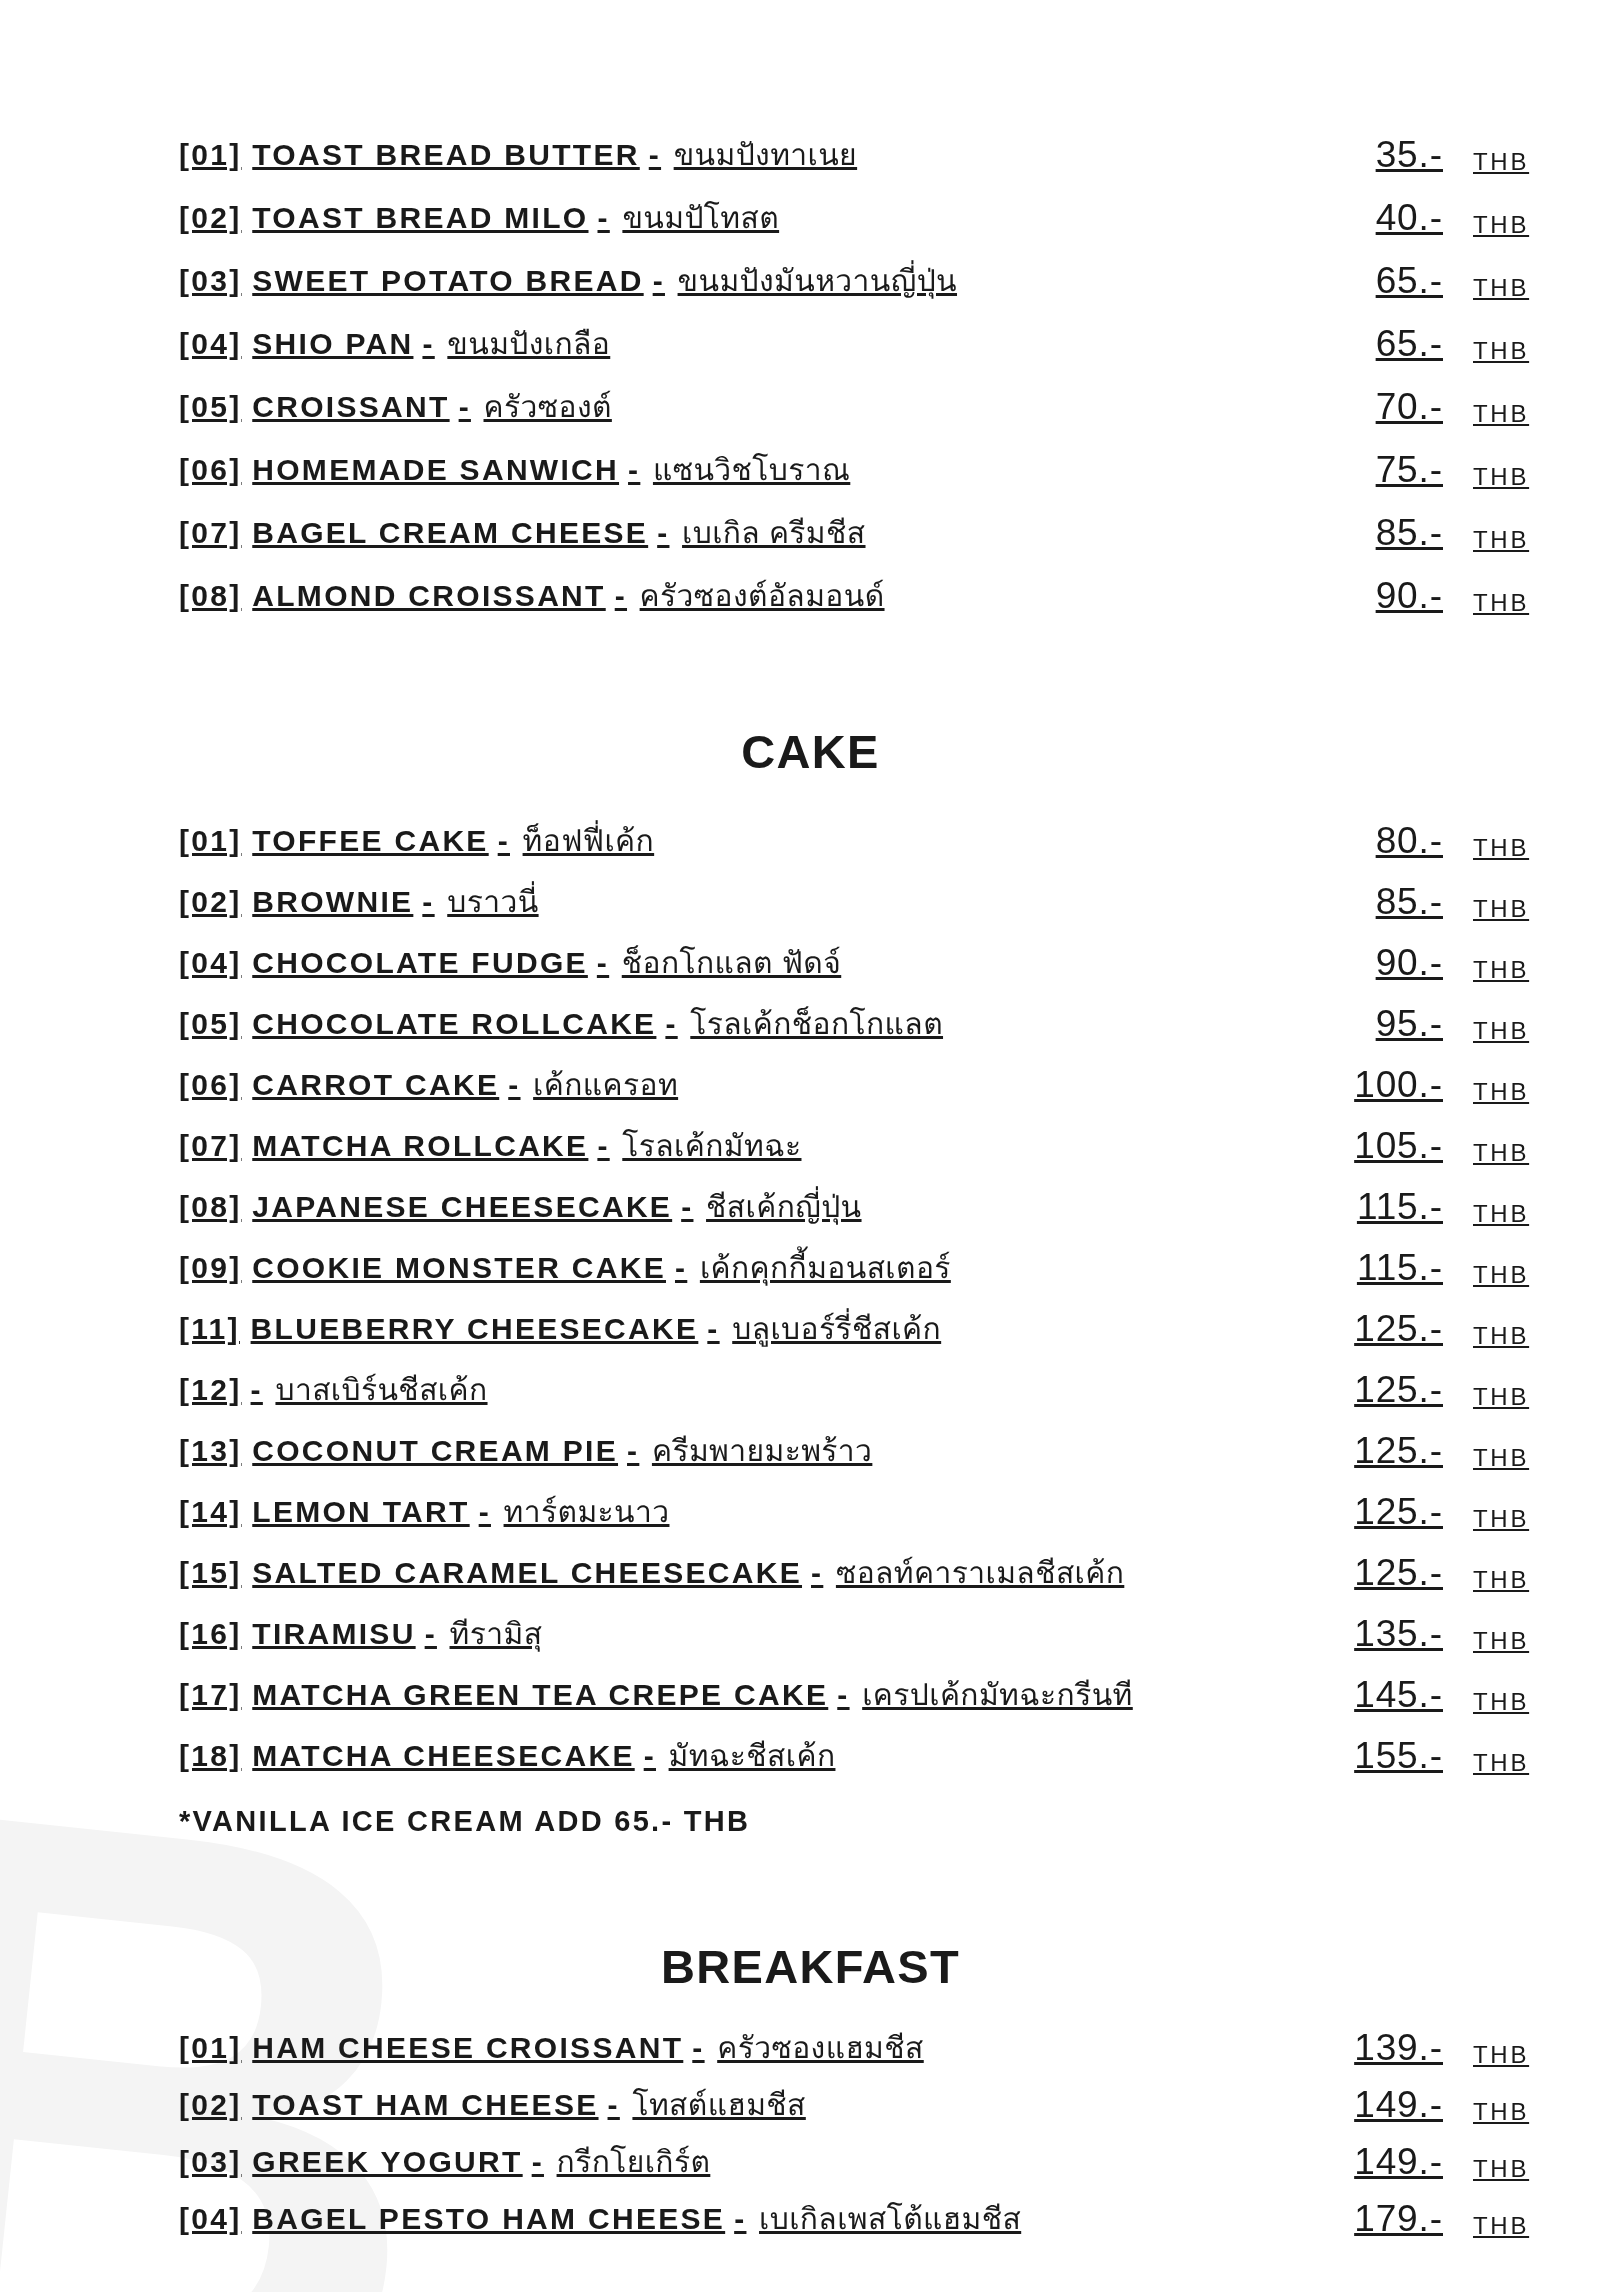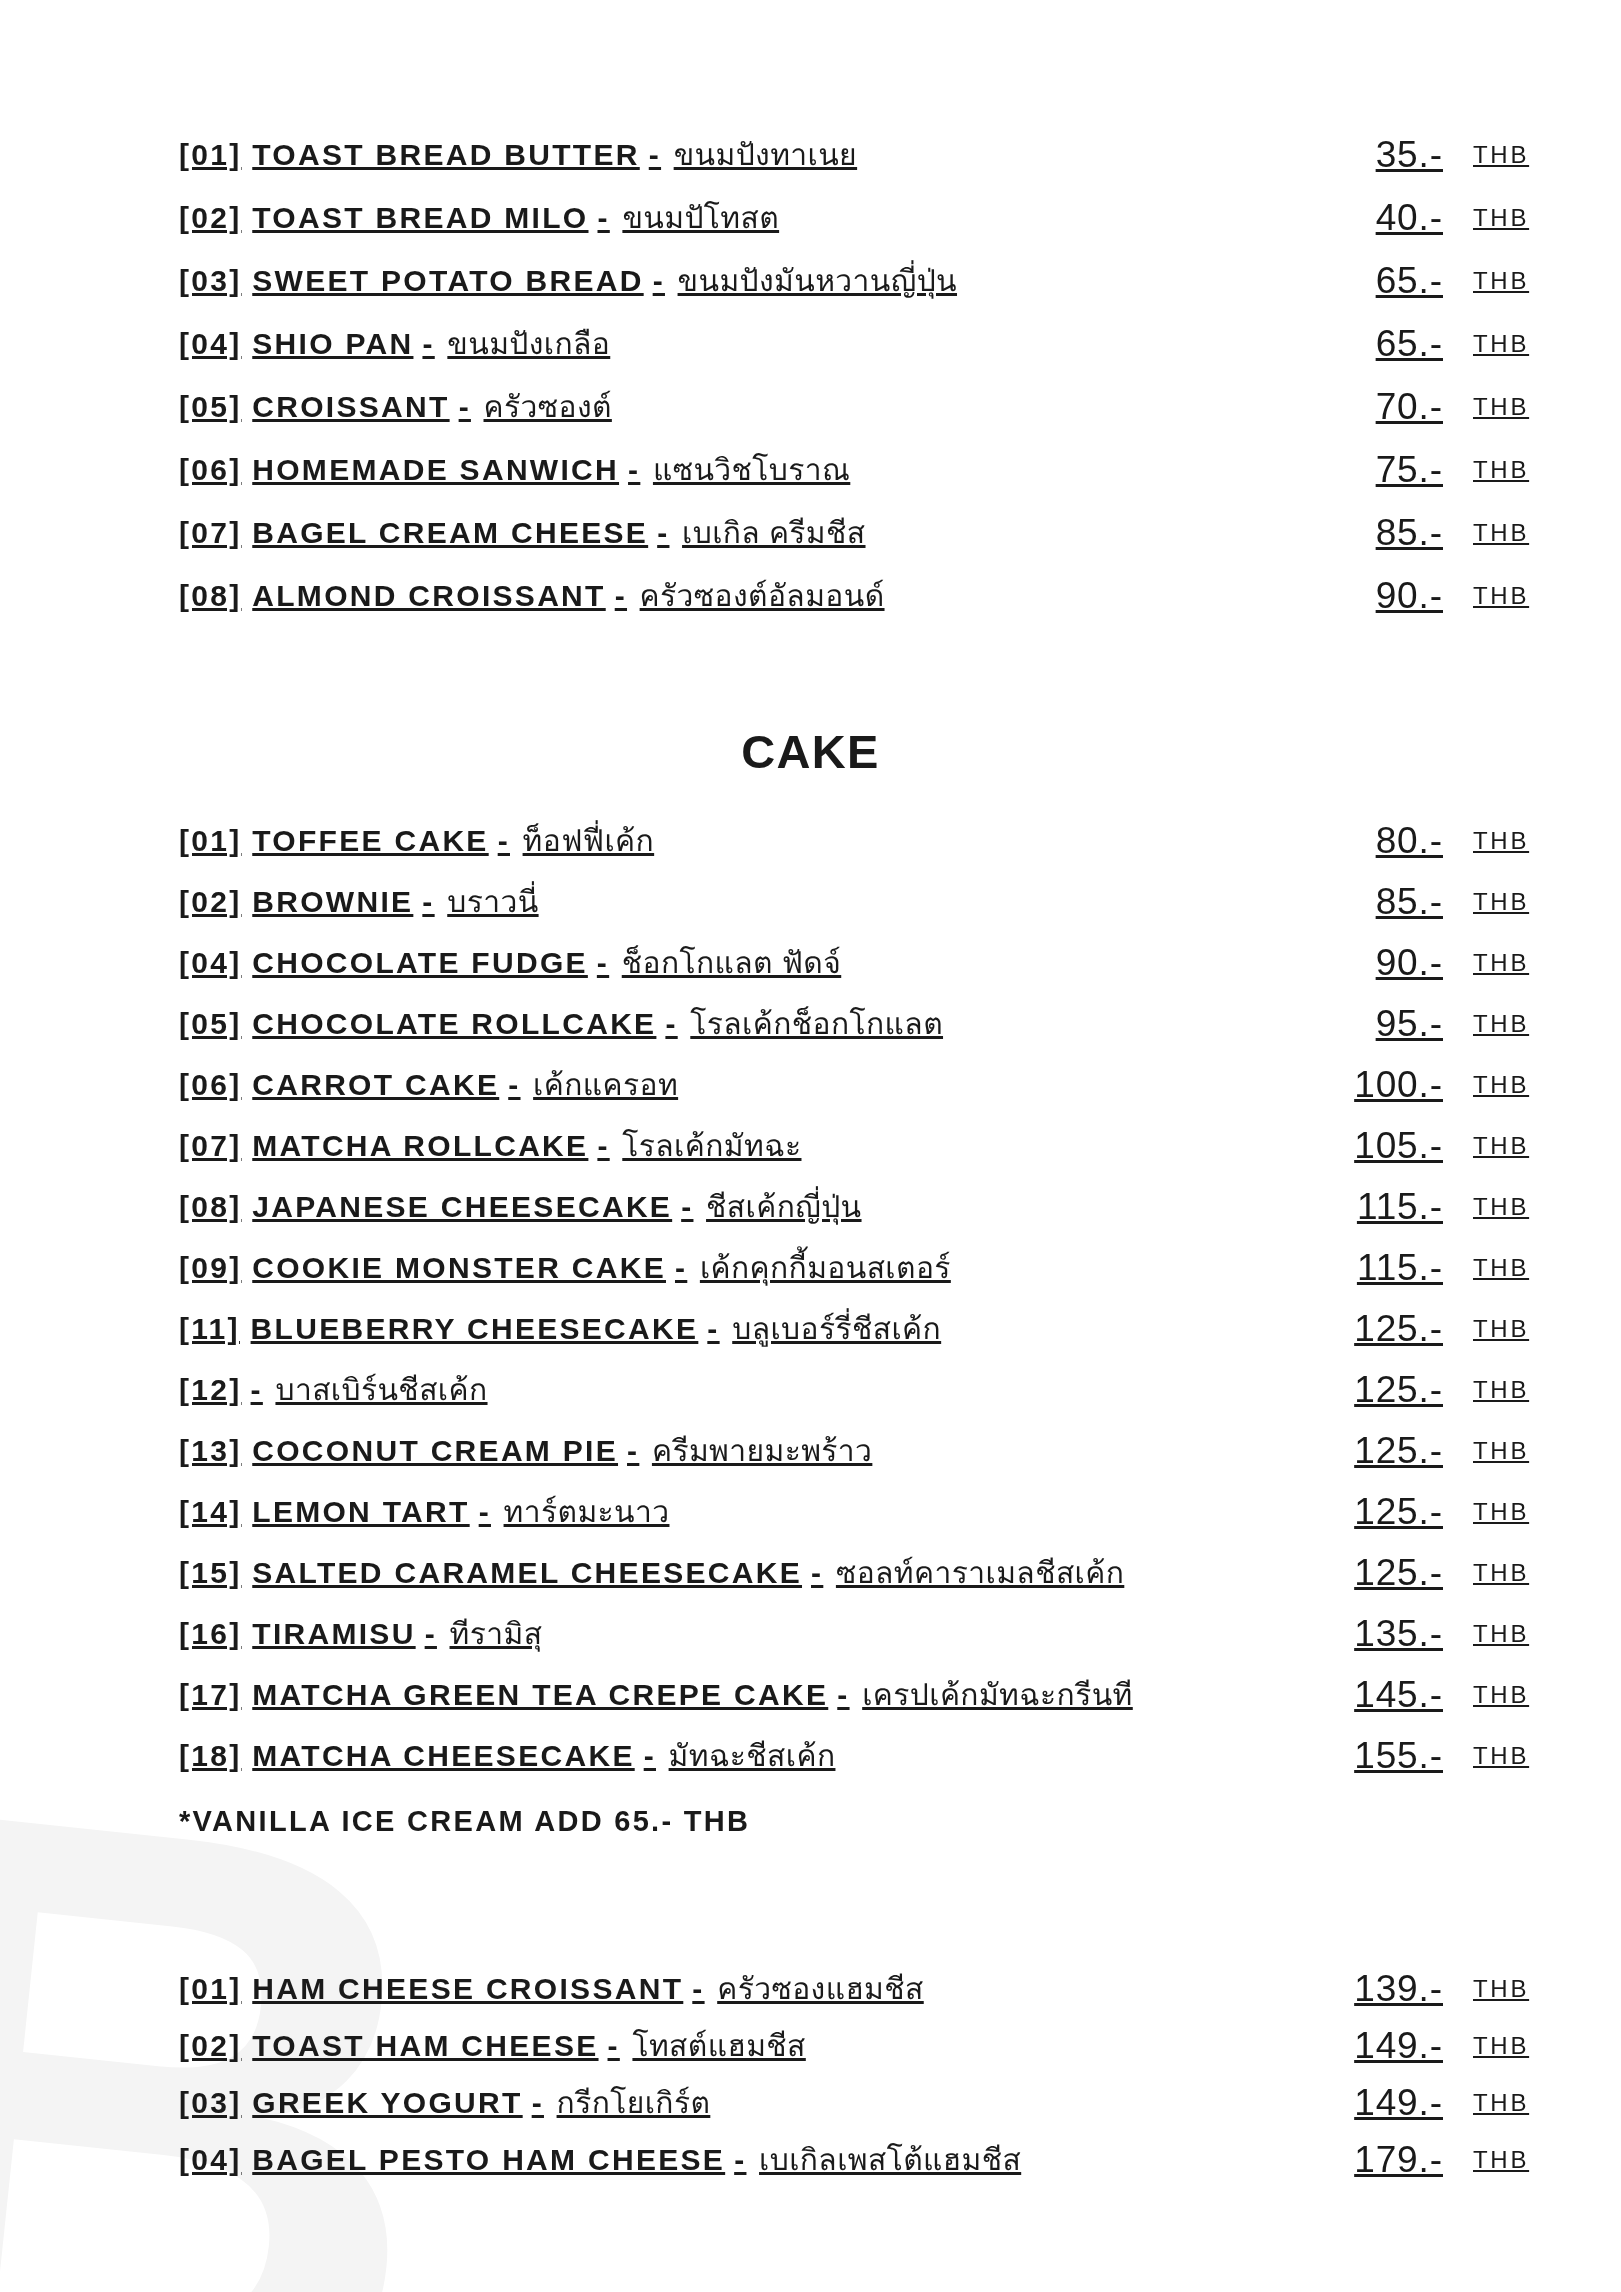--- a/index.html
+++ b/index.html
@@ -57,21 +57,21 @@
   .th{
     font-size:30px;
     font-weight:400;
     letter-spacing:0.4px;
     margin-left:9px;
     white-space:pre;
   }
   .price-wrap{
     margin-left:auto;
     display:flex;
-    align-items:center;
+    align-items:flex-end;
   }
   .price-num{
     font-size:37px;
     font-weight:400;
     letter-spacing:0.9px;
     min-width:148px;
     text-align:right;
     white-space:pre;
   }
   .thb{
@@ -344,20 +344,21 @@
           <div class="price-wrap">
             <span class="price-num">155.-</span>
             <span class="thb">THB</span>
           </div>
         </div>
         <div class="note-row">*VANILLA ICE CREAM ADD 65.- THB</div>
       </div>
   </div>
 
   <div class="section" id="sec-2">
+    <div class="heading">BREAKFAST</div>
     <div class="rows">
         <div class="row">
           <span class="num">[01]</span>
           <span class="en">HAM CHEESE CROISSANT</span>
           <span class="dash">-</span>
           <span class="th">ครัวซองแฮมชีส</span>
           <div class="price-wrap">
             <span class="price-num">139.-</span>
             <span class="thb">THB</span>
           </div>

